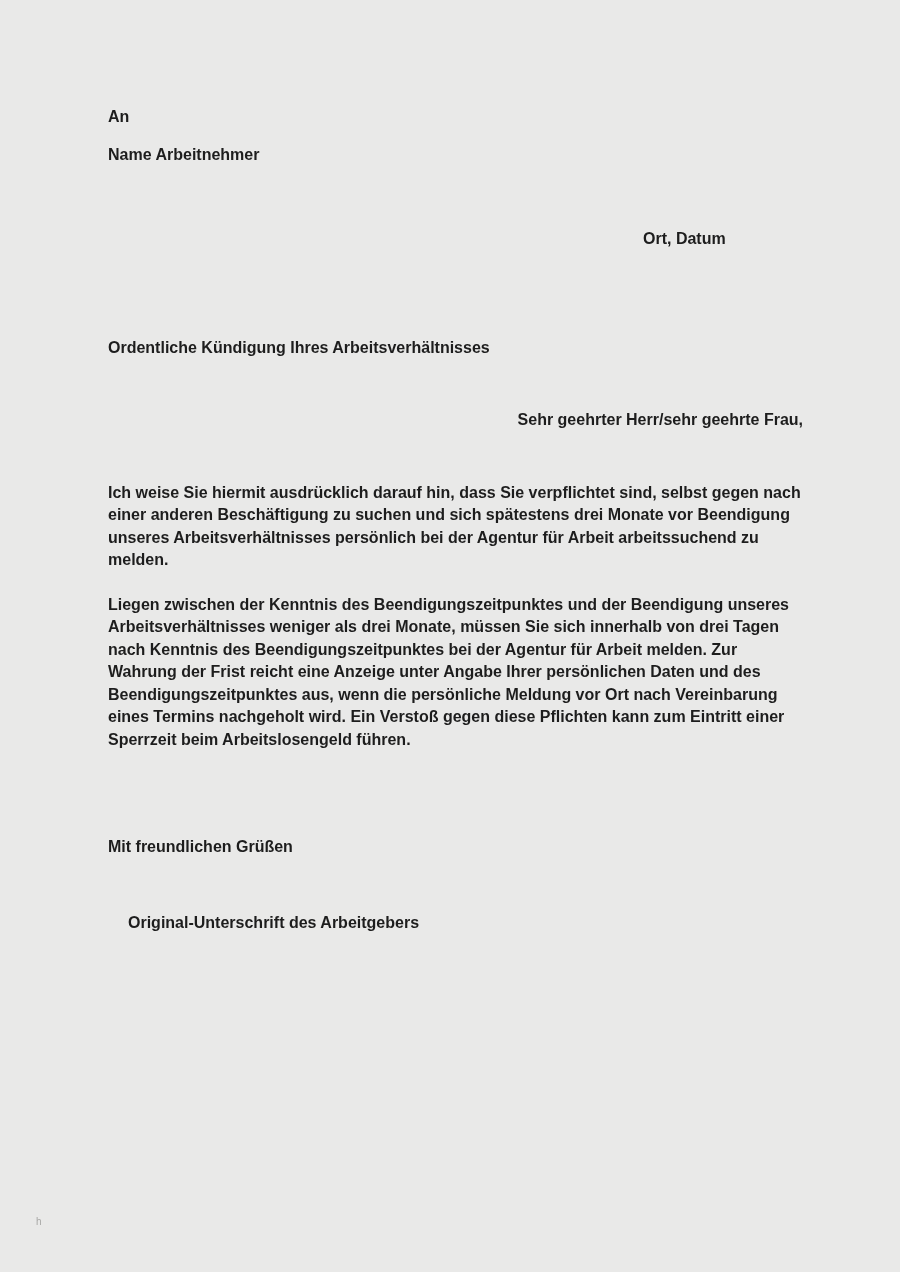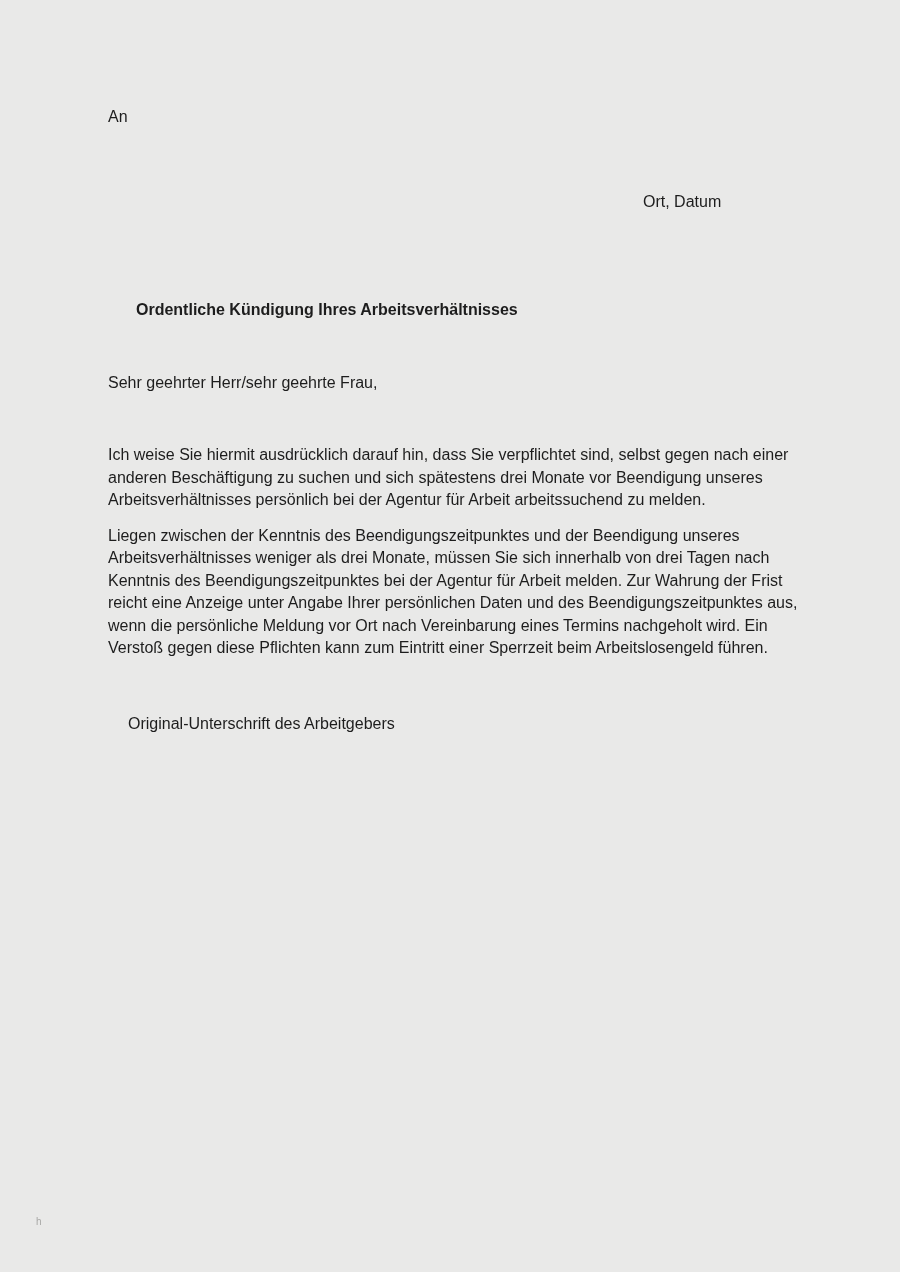--- a/index.html
+++ b/index.html
@@ -18,70 +18,73 @@
   }
   .content {
     padding-top: 106px;
     padding-left: 108px;
     padding-right: 92px;
     font-size: 16px;
     line-height: 22.5px;
   }
   .content > div {
     max-width: 695px;
+    font-weight: bold;
   }
   .addr {
     margin-bottom: 15px;
   }
   .addr:last-of-type {
     margin-bottom: 0;
   }
   .date-line {
     margin-top: 62px;
     margin-left: 535px;
   }
   .subject {
     margin-top: 86px;
     font-weight: bold;
-    margin-left: 28px;
   }
   .salutation {
     margin-top: 50px;
+    text-align: right;
   }
   .para-1 { margin-top: 18px; }
   .para-2 { margin-top: 50px; }
-  .para-3 { margin-top: 13px; }
+  .para-3 { margin-top: 22px; }
   .closing { margin-top: 85px; }
   .signature { margin-top: 53px; margin-left: 20px; }
   .corner-mark {
     position: absolute;
     left: 36px;
     top: 1216px;
     font-size: 10px;
     color: #a8a8a6;
   }
 </style>
 </head>
 <body>
 
 <div class="page">
   <div class="content">
 
     <div class="addr">An</div>
+    <div class="addr">Name Arbeitnehmer</div>
 
     <div class="date-line">Ort, Datum</div>
 
     <div class="subject">Ordentliche Kündigung Ihres Arbeitsverhältnisses</div>
 
     <div class="salutation">Sehr geehrter Herr/sehr geehrte Frau,</div>
 
 
     <div class="para-2">Ich weise Sie hiermit ausdrücklich darauf hin, dass Sie verpflichtet sind, selbst gegen nach einer anderen Beschäftigung zu suchen und sich spätestens drei Monate vor Beendigung unseres Arbeitsverhältnisses persönlich bei der Agentur für Arbeit arbeitssuchend zu melden.</div>
 
     <div class="para-3">Liegen zwischen der Kenntnis des Beendigungszeitpunktes und der Beendigung unseres Arbeitsverhältnisses weniger als drei Monate, müssen Sie sich innerhalb von drei Tagen nach Kenntnis des Beendigungszeitpunktes bei der Agentur für Arbeit melden. Zur Wahrung der Frist reicht eine Anzeige unter Angabe Ihrer persönlichen Daten und des Beendigungszeitpunktes aus, wenn die persönliche Meldung vor Ort nach Vereinbarung eines Termins nachgeholt wird. Ein Verstoß gegen diese Pflichten kann zum Eintritt einer Sperrzeit beim Arbeitslosengeld führen.</div>
 
+    <div class="closing">Mit freundlichen Grüßen</div>
 
     <div class="signature">Original-Unterschrift des Arbeitgebers</div>
 
   </div>
 
   <div class="corner-mark">h</div>
 </div>
 
 </body></html>

